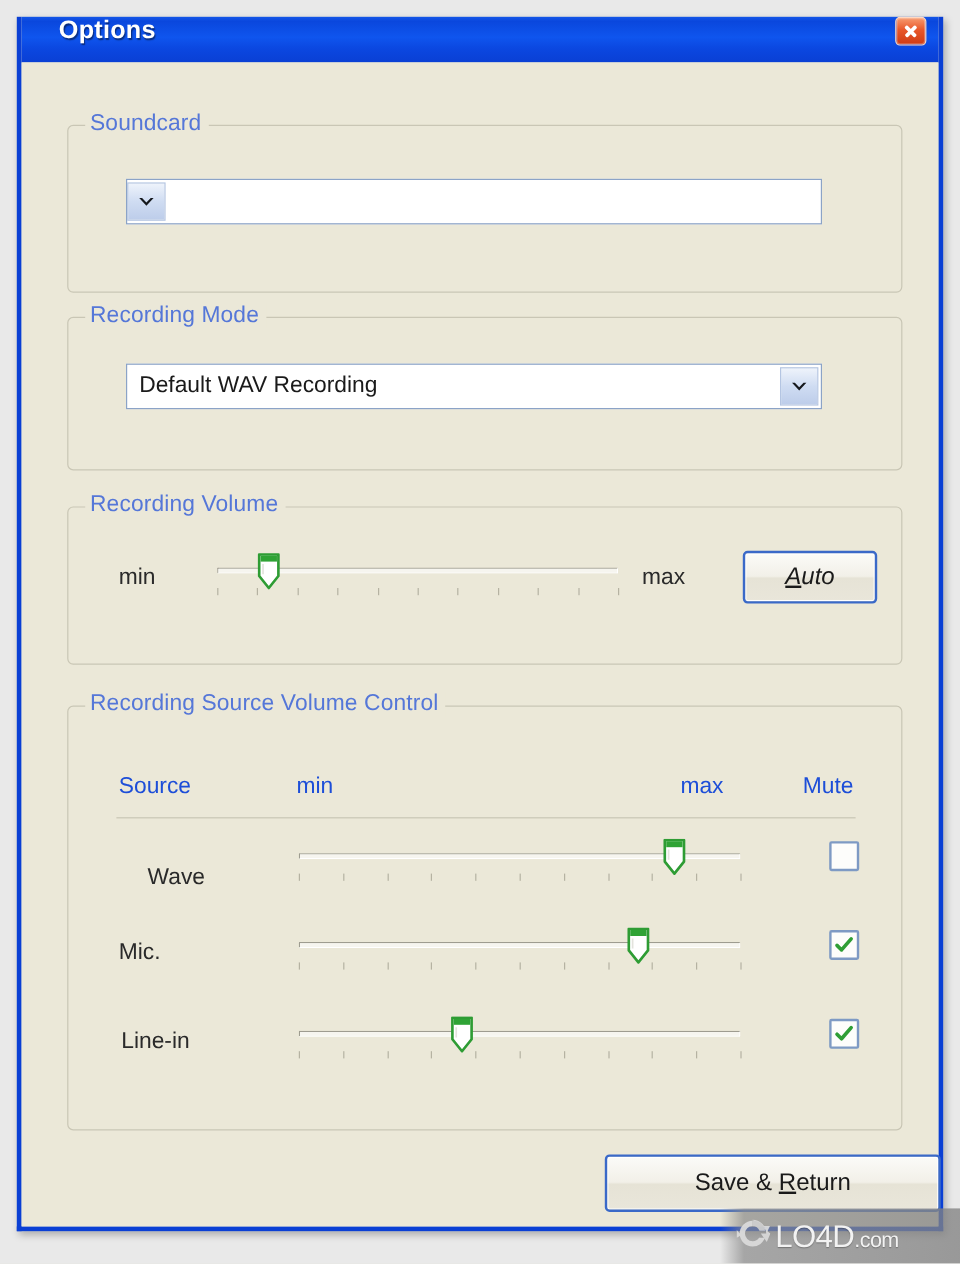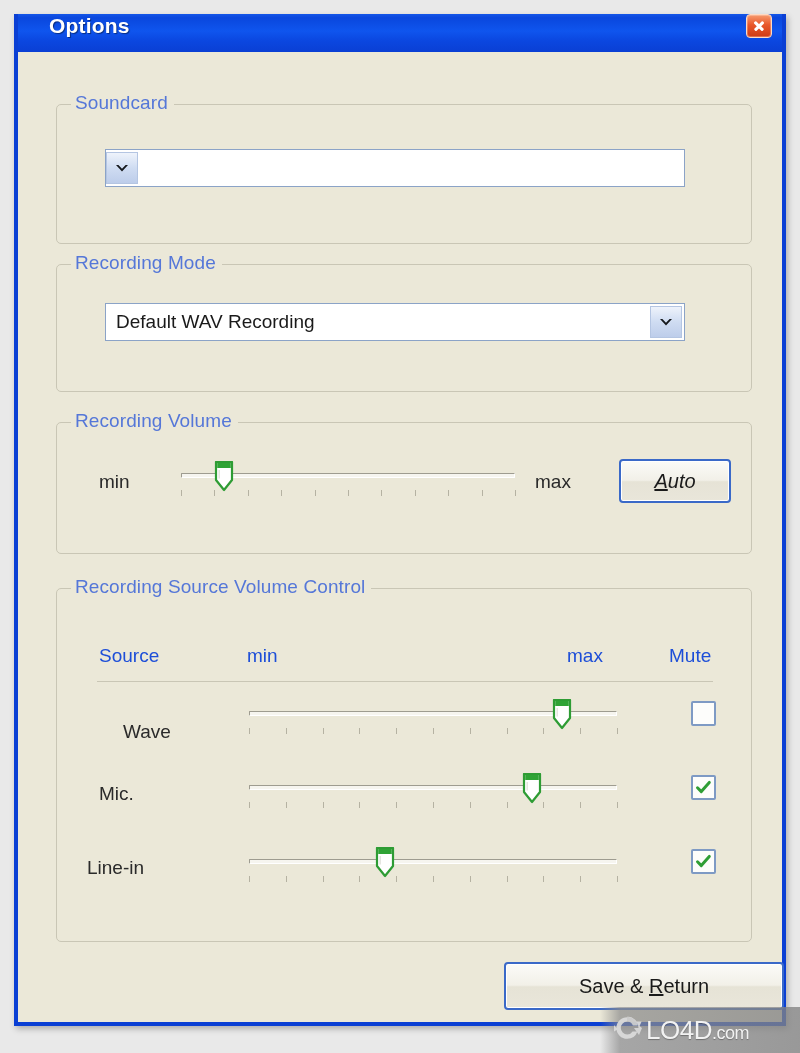--- a/index.html
+++ b/index.html
@@ -399,21 +399,21 @@
             </div>
           </div>
           <div class="checkbox" style="left:634px; top:186px;">
               <svg width="17" height="17" viewBox="0 0 17 17">
                 <path d="M2.5 8.8 L6.3 12.6 L14.3 3.4" fill="none" stroke="#2f9e35" stroke-width="3" stroke-linecap="round" stroke-linejoin="round"></path>
               </svg>
             </div>
         </div>
 
         <div>
-          <div class="lbl" style="left:30px; top:268px;">Line-in</div>
+          <div class="lbl" style="left:44px; top:268px;">Line-in</div>
           <div class="slider" style="left:192px; top:254px; width:368px;">
             <div class="track"></div>
             <div class="ticks">
                 <i style="left: 0%;"></i>
                 <i style="left: 10%;"></i>
                 <i style="left: 20%;"></i>
                 <i style="left: 30%;"></i>
                 <i style="left: 40%;"></i>
                 <i style="left: 50%;"></i>
                 <i style="left: 60%;"></i>

